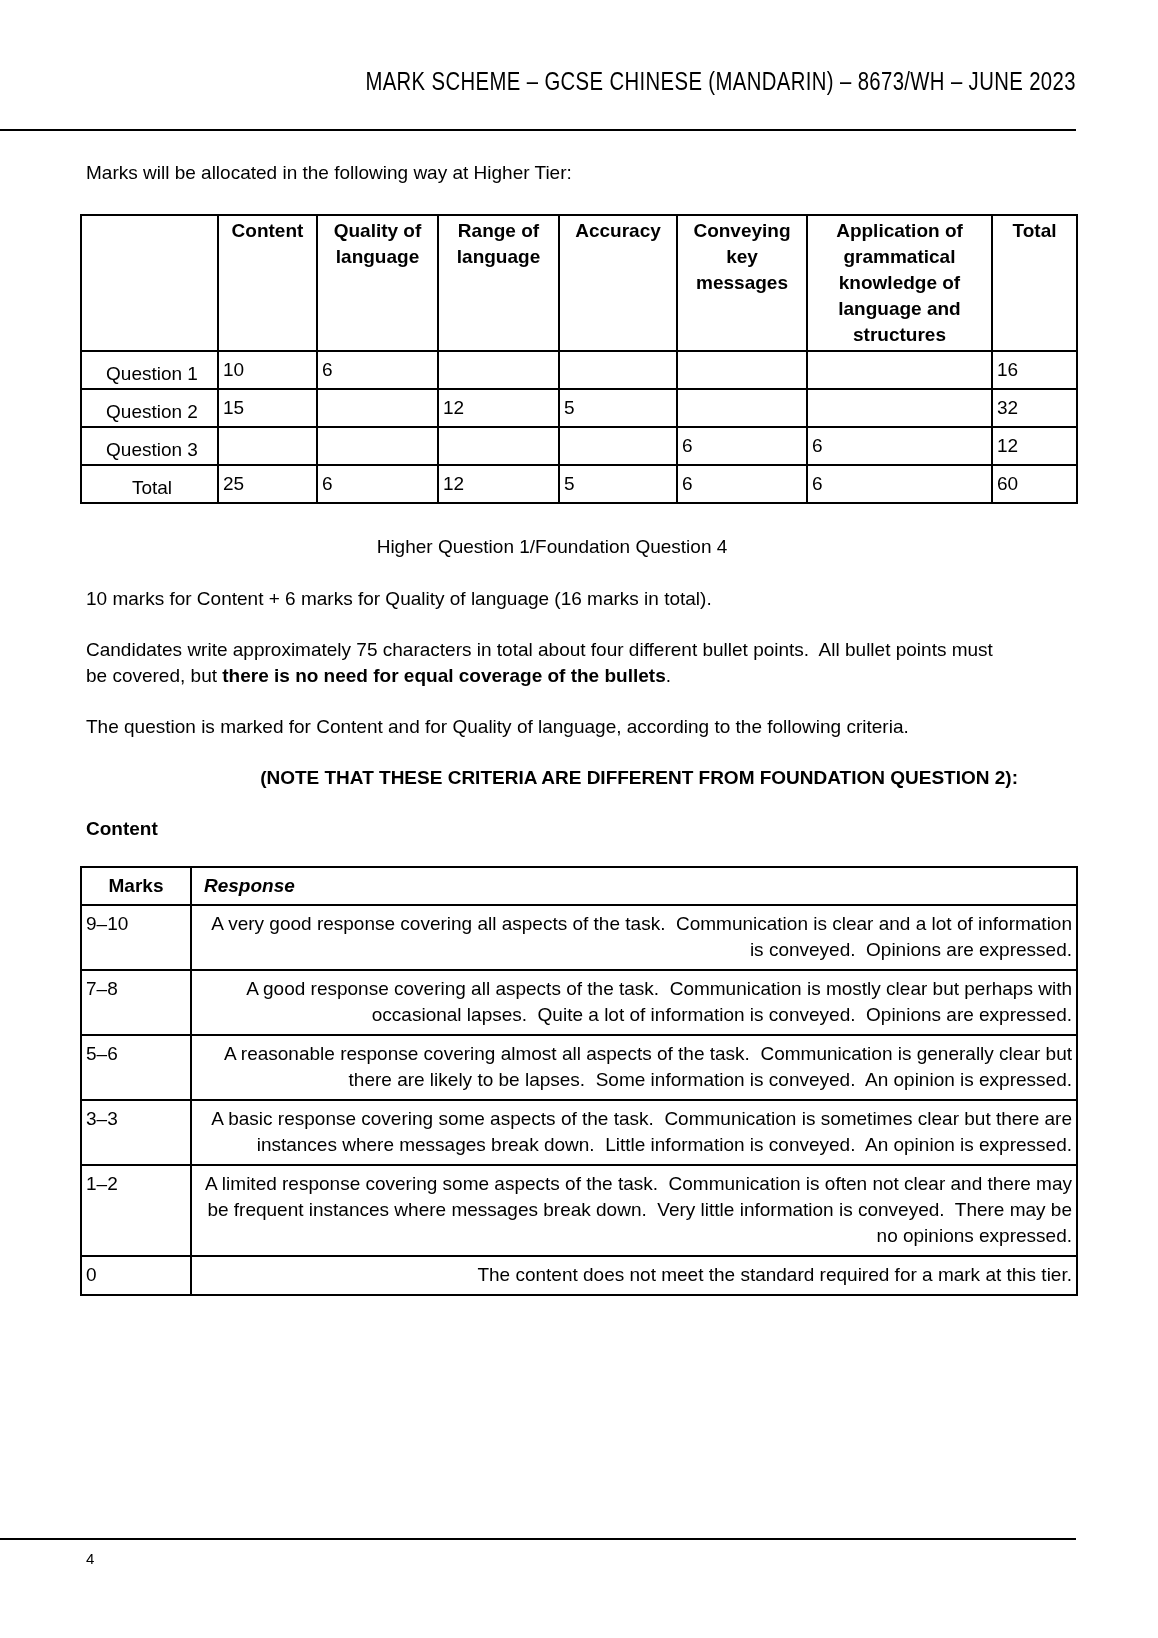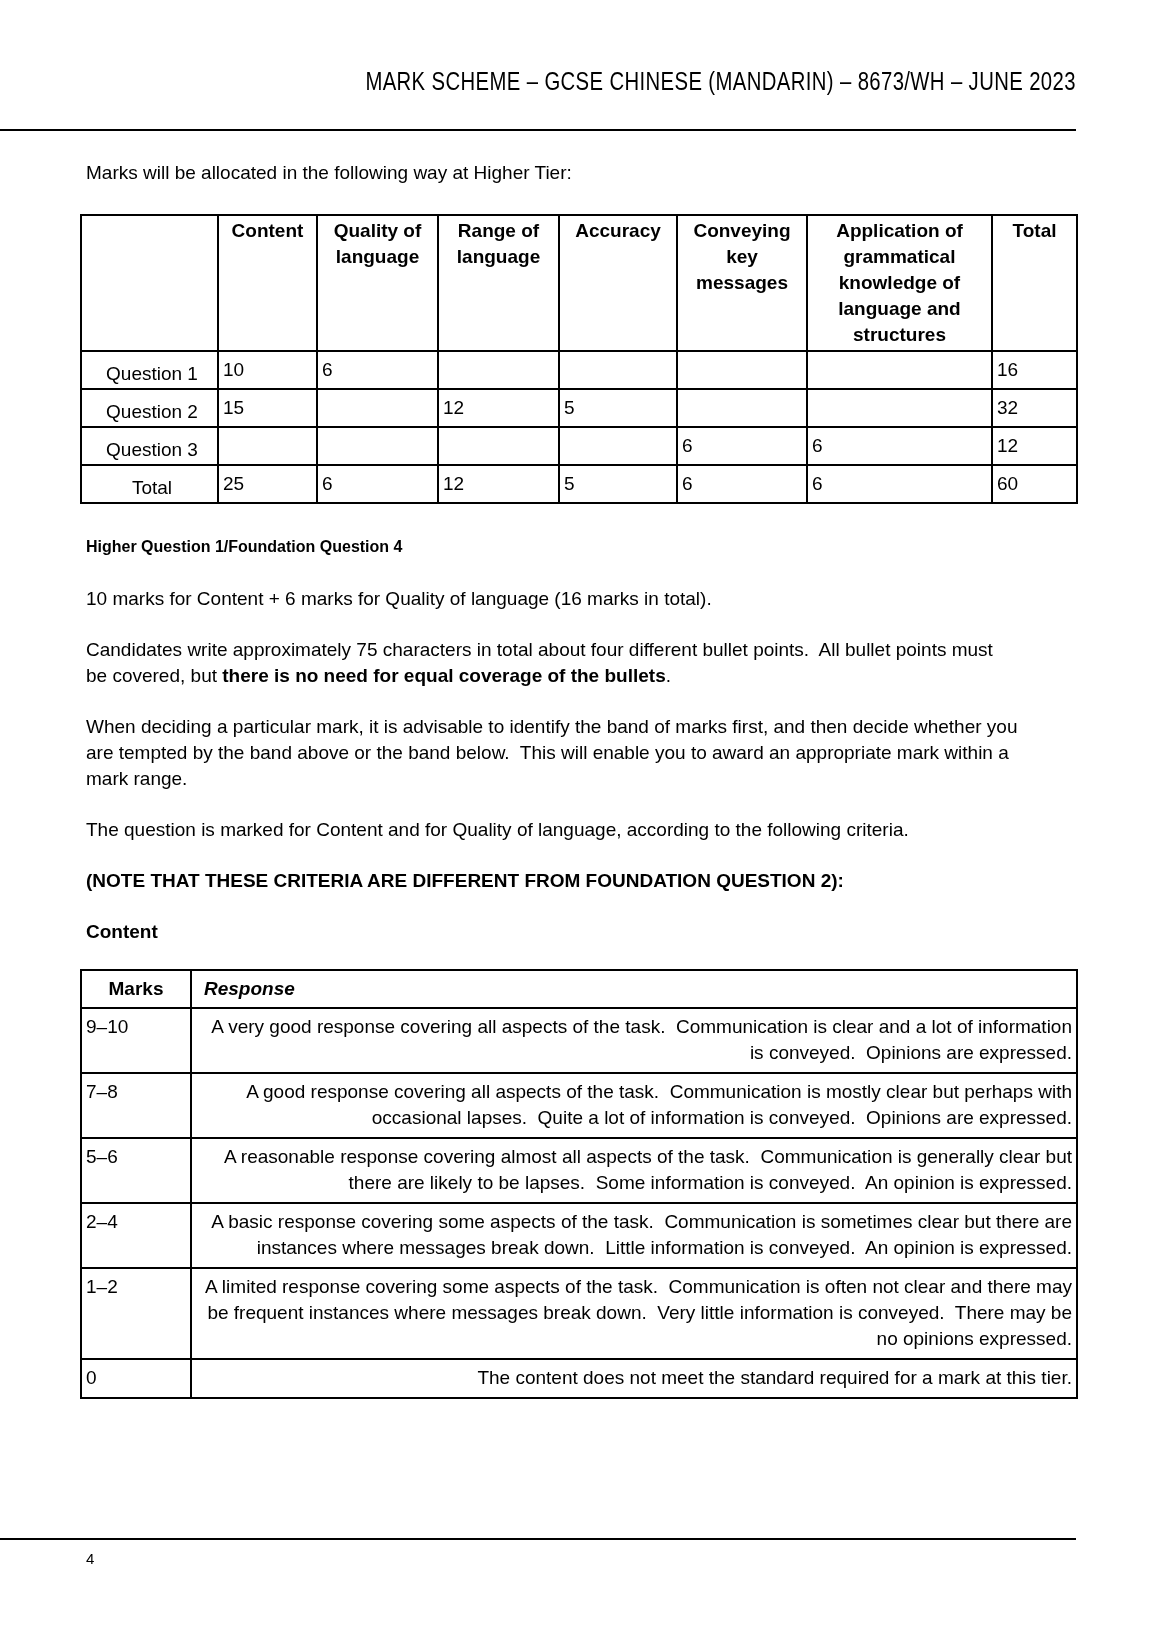--- a/index.html
+++ b/index.html
@@ -27,24 +27,25 @@
     position: absolute; top: 1550px; left: 86px;
     font-size: 15px;
   }
   .content {
     position: absolute; top: 160px; left: 86px; width: 932px;
     font-size: 19px; line-height: 26px;
   }
   .content p { margin: 0 0 25px 0; white-space: pre-wrap; }
   .intro { margin-bottom: 28px !important; }
   .section-heading {
-    font-weight: bold; font-size: 16px; line-height: 26px;
+    font-weight: normal; font-size: 19px; line-height: 26px;
     margin: 0 0 26px 0;
-  }
-  .note-line { font-weight: bold; }
+    text-align: center;
+  }
+  .note-line { font-weight: bold; text-align: right; }
   .content-heading { margin-bottom: 24px !important; font-weight: bold; }
 
   table.tbl {
     border-collapse: collapse; table-layout: fixed;
     margin-left: -6px; width: 996px;
   }
   table.tbl th, table.tbl td {
     border: 2px solid #000;
     font-size: 19px; line-height: 26px;
     overflow: hidden;
@@ -147,21 +148,20 @@
       </tr>
     </tbody>
   </table>
 
   <div class="section-heading">Higher Question 1/Foundation Question 4</div>
 
   <p>10 marks for Content + 6 marks for Quality of language (16 marks in total).</p>
 
   <p><span>Candidates write approximately 75 characters in total about four different bullet points.  All bullet points must be covered, but </span><span class="note-line">there is no need for equal coverage of the bullets</span><span>.</span></p>
 
-  <p>When deciding a particular mark, it is advisable to identify the band of marks first, and then decide whether you are tempted by the band above or the band below.  This will enable you to award an appropriate mark within a mark range.</p>
 
   <p>The question is marked for Content and for Quality of language, according to the following criteria.</p>
 
   <p class="note-line">(NOTE THAT THESE CRITERIA ARE DIFFERENT FROM FOUNDATION QUESTION 2):</p>
 
   <p class="content-heading">Content</p>
 
   <table class="tbl crit">
     <colgroup>
       <col style="width:110px">
@@ -178,21 +178,21 @@
       </tr>
       <tr>
         <td class="marks">7–8</td>
         <td class="resp">A good response covering all aspects of the task.  Communication is mostly clear but perhaps with occasional lapses.  Quite a lot of information is conveyed.  Opinions are expressed.</td>
       </tr>
       <tr>
         <td class="marks">5–6</td>
         <td class="resp">A reasonable response covering almost all aspects of the task.  Communication is generally clear but there are likely to be lapses.  Some information is conveyed.  An opinion is expressed.</td>
       </tr>
       <tr>
-        <td class="marks">2–4</td>
+        <td class="marks">3–3</td>
         <td class="resp">A basic response covering some aspects of the task.  Communication is sometimes clear but there are instances where messages break down.  Little information is conveyed.  An opinion is expressed.</td>
       </tr>
       <tr>
         <td class="marks">1–2</td>
         <td class="resp">A limited response covering some aspects of the task.  Communication is often not clear and there may be frequent instances where messages break down.  Very little information is conveyed.  There may be no opinions expressed.</td>
       </tr>
       <tr>
         <td class="marks">0</td>
         <td class="resp">The content does not meet the standard required for a mark at this tier.</td>
       </tr>

